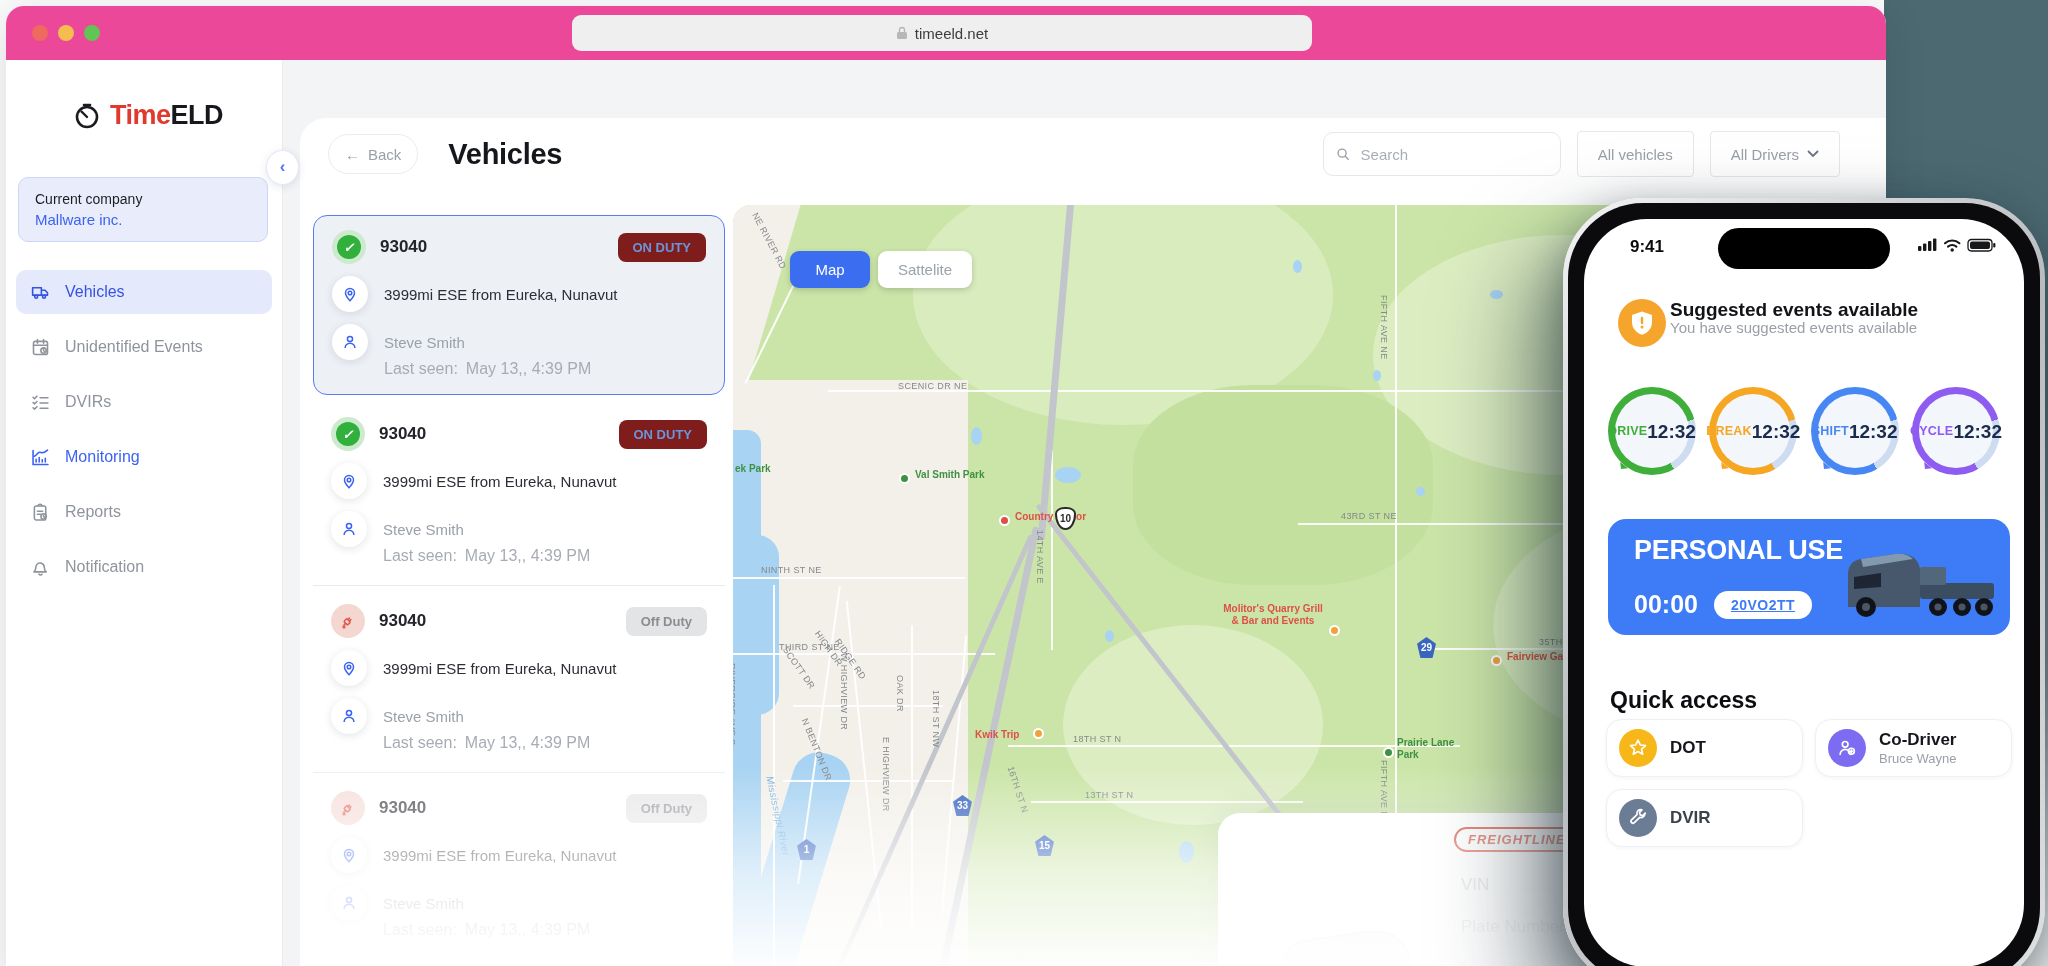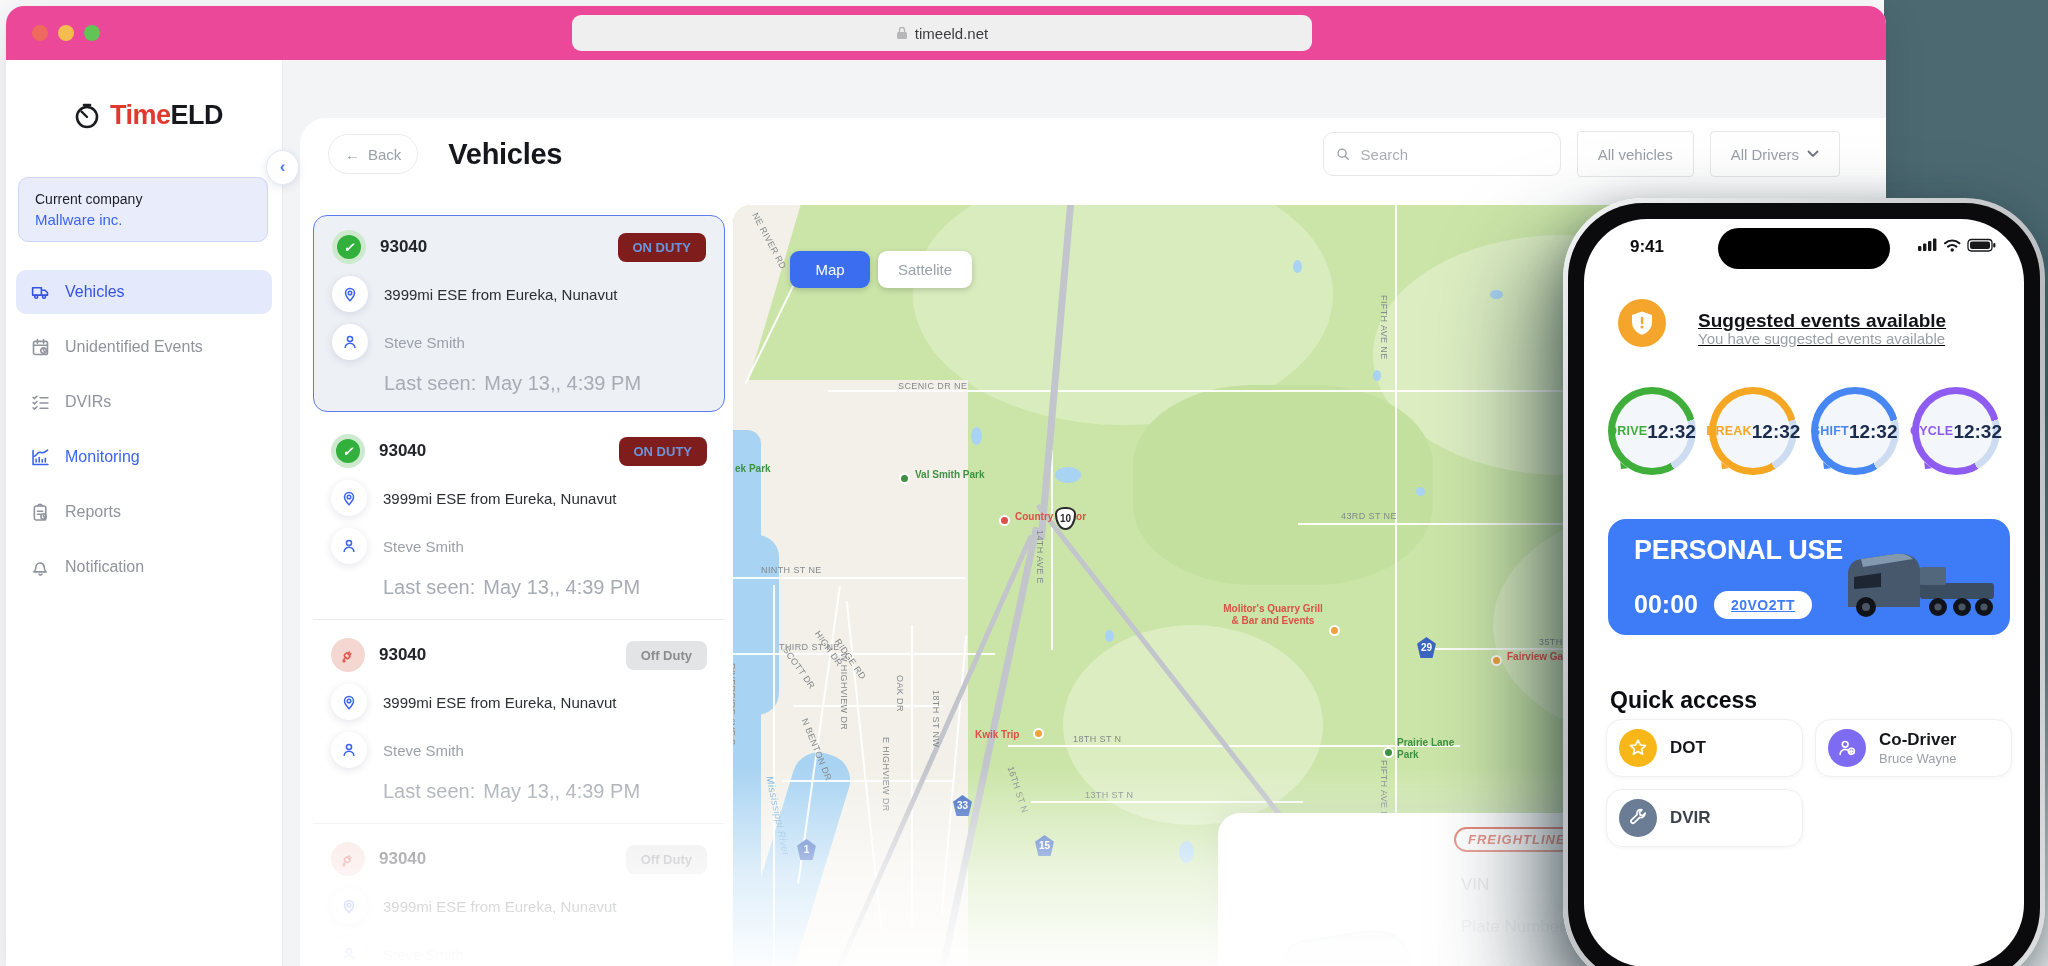--- a/index.html
+++ b/index.html
@@ -70,21 +70,21 @@
   .stico.offd{background:#f5d7d2;}
   .vid{font-size:17px;font-weight:600;color:#23252b;flex:1;}
   .vbadge{font-size:13px;font-weight:600;border-radius:8px;padding:7px 15px;}
   .vbadge.on{background:#7f1d1d;color:#6a95da;}
   .vbadge.off{background:#e3e4e6;color:#8b8d91;}
   .vrow{display:flex;align-items:center;gap:16px;margin-top:12px;}
   .circ{width:36px;height:36px;border-radius:50%;background:#fff;box-shadow:0 2px 8px rgba(30,40,70,.12);
     display:flex;align-items:center;justify-content:center;flex:none;color:#3b63f3;}
   .vloc{font-size:15px;color:#2b2e34;}
   .vdrv{font-size:15px;color:#9ba1a9;}
-  .lastseen{margin:12px 0 0 52px;font-size:20px;color:#a7acb4;}
+  .lastseen{margin:0 0 0 52px;font-size:16px;color:#a7acb4;}
   .lastseen b{font-weight:400;margin-left:8px;}
   .vcard.dim{opacity:.75;}
 
   
   .map{position:absolute;left:433px;top:87px;right:0;bottom:0;background:#cbe5a8;border-top-left-radius:18px;overflow:hidden;}
   .patch{position:absolute;background:#dcedc2;border-radius:50%;}
   .urban{position:absolute;left:0;top:175px;width:235px;bottom:0;background:#f3f0e9;}
   .urban2{position:absolute;left:0;top:0;width:130px;height:176px;background:#f3f0e9;clip-path:polygon(0 0,52% 0,12% 100%,0 100%);}
   .river{position:absolute;background:#a8d3f2;}
   .lake{position:absolute;background:#a8d3f2;border-radius:50%;}
@@ -121,21 +121,21 @@
 
   
   .phone{left:1563px;top:198px;width:482px;height:790px;z-index:50;border-radius:80px;
     background:linear-gradient(135deg,#f2f3f4,#b9bcbf 45%,#dfe0e2);
     box-shadow:-34px 46px 90px rgba(22,40,50,.55),0 10px 40px rgba(22,40,50,.35);}
   .bezel{position:absolute;inset:5px;border-radius:75px;background:#0b0b0d;}
   .screen{position:absolute;inset:16px;border-radius:63px;background:#fff;overflow:hidden;}
   .ptime{position:absolute;left:46px;top:18px;font-size:17px;font-weight:700;color:#0c0c0e;}
   .island{position:absolute;left:50%;top:9px;transform:translateX(-50%);width:172px;height:41px;border-radius:24px;background:#000;}
   .sticons{position:absolute;right:28px;top:18px;}
-  .notif{position:absolute;left:34px;top:80px;display:flex;align-items:flex-end;gap:32px;text-decoration:underline;}
+  .notif{position:absolute;left:34px;top:80px;display:flex;align-items:flex-start;gap:4px;}
   .notif .ic{width:48px;height:48px;border-radius:50%;background:#f5a42c;display:flex;align-items:center;justify-content:center;flex:none;}
   .notif .t1{font-size:19px;font-weight:700;color:#121317;}
   .notif .t2{font-size:15px;color:#9aa0a7;margin-top:-2px;}
   .rings{position:absolute;left:0;top:168px;width:100%;display:flex;justify-content:space-between;padding:0 24px;box-sizing:border-box;}
   .ring{position:relative;width:88px;height:88px;border-radius:50%;
     background:conic-gradient(from 150deg,var(--c) 0 79%,#cddcf1 79% 100%);}
   .ring:after{content:"";position:absolute;inset:7px;border-radius:50%;background:#f3f6fb;}
   .ring .tx{position:absolute;inset:0;z-index:2;display:flex;flex-direction:row;align-items:center;justify-content:center;}
   .ring .lb{font-size:12.5px;font-weight:700;color:var(--c);letter-spacing:.2px;}
   .ring .tm{font-size:19px;font-weight:700;color:#1b2b4c;margin-top:1px;}

